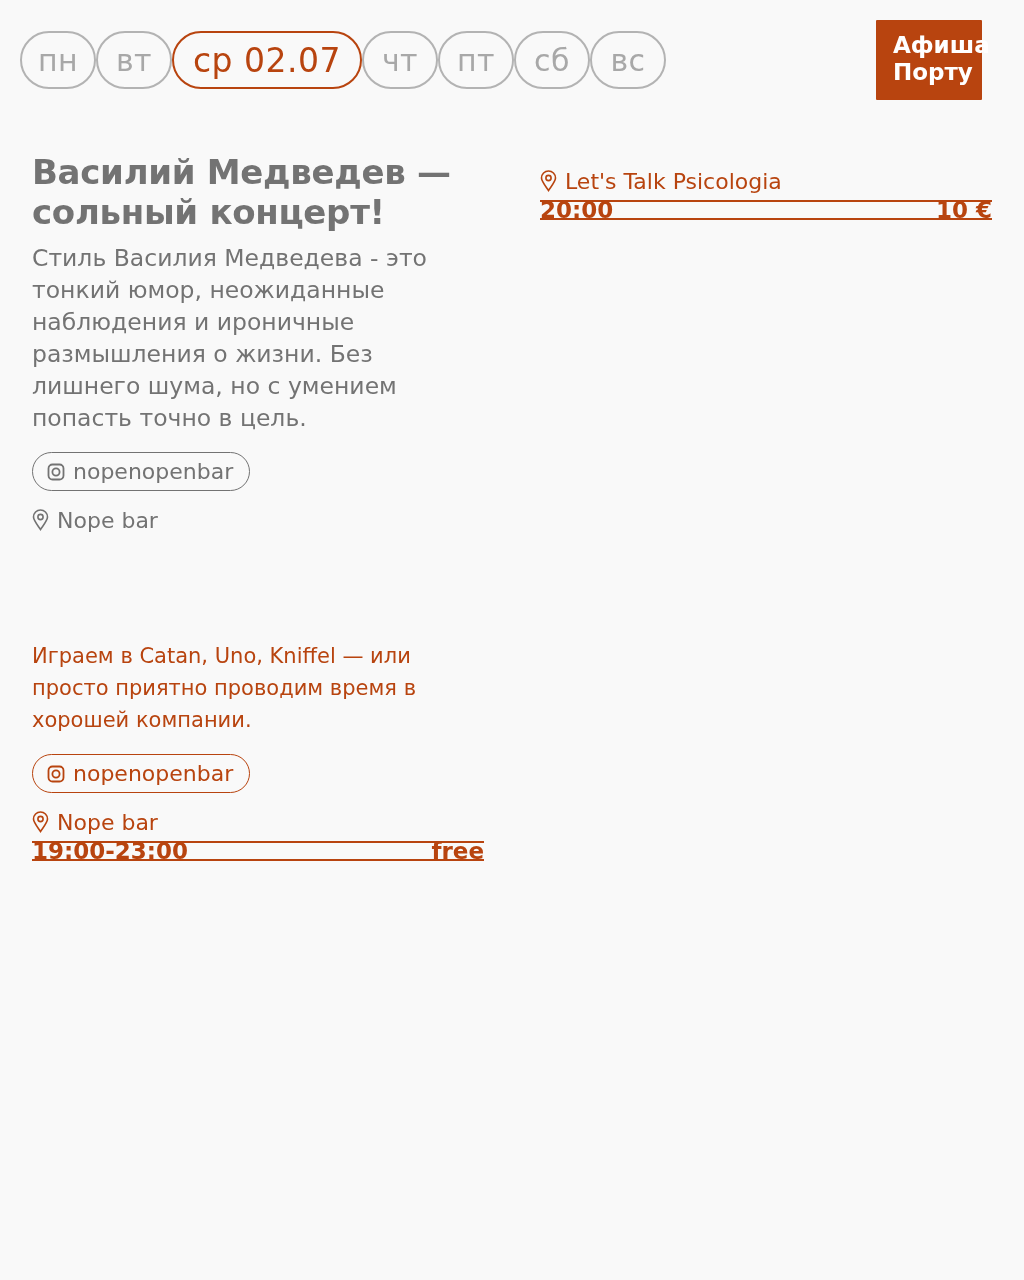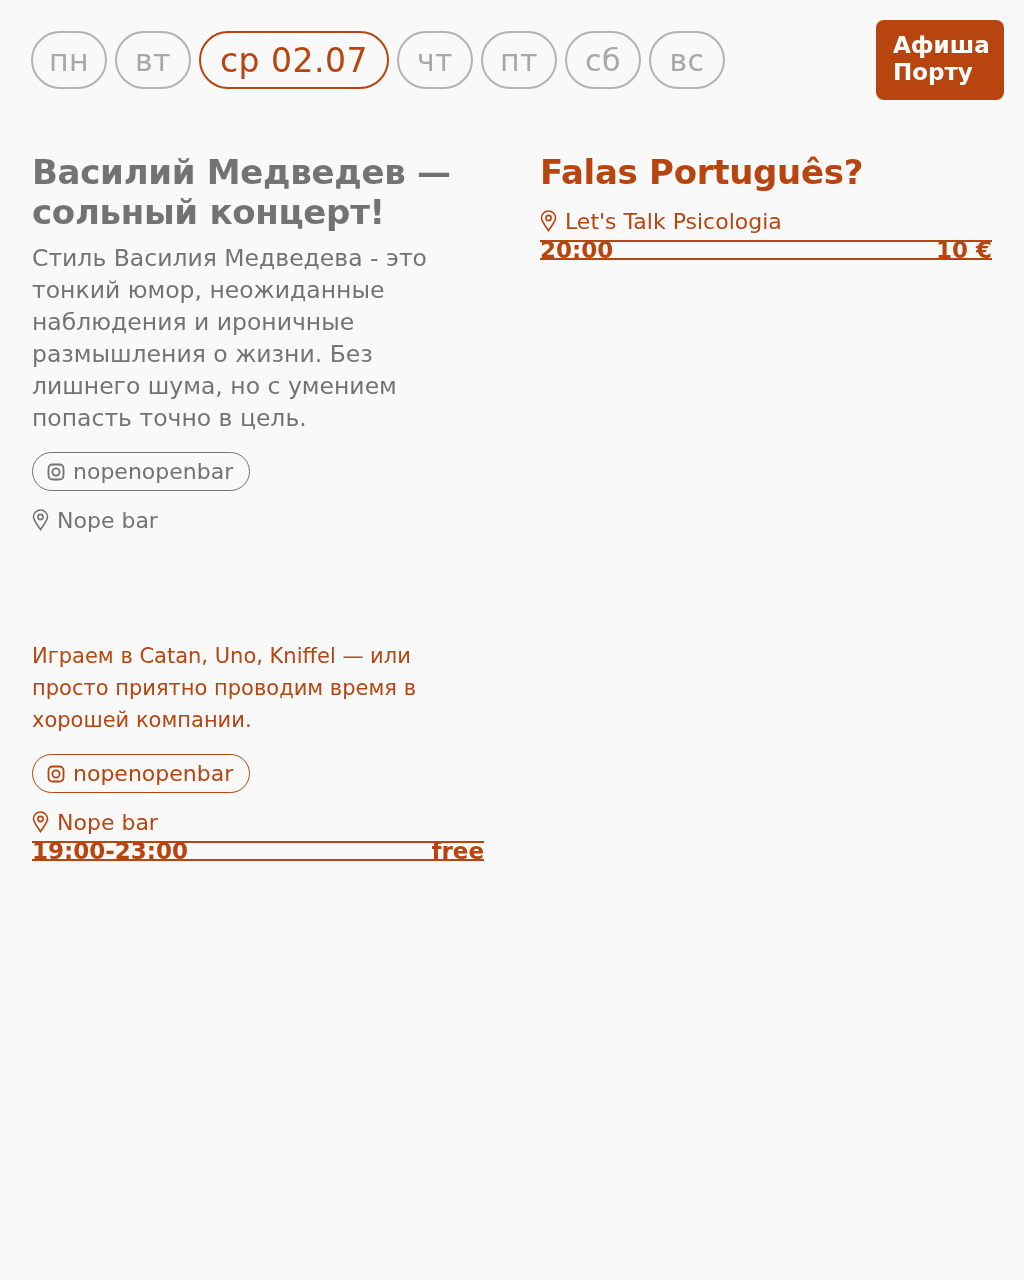--- a/index.html
+++ b/index.html
@@ -1,26 +1,26 @@
 <!DOCTYPE html>
 <html><head>
 <meta charset="utf-8">
 <style>
   * { box-sizing: border-box; margin: 0; padding: 0; }
   html, body { width: 1024px; height: 1280px; background: #f9f9f9; overflow: hidden; }
   body { font-family: "DejaVu Sans", sans-serif; position: relative; color: #111; }
 
-  .daybar { position: absolute; top: 31px; left: 31px; display: flex; gap: 8px; }
+  .daybar { position: absolute; top: 31px; left: 20px; display: flex; }
   .day { height: 58px; border: 2.5px solid #b3b3b3; border-radius: 29px; color: #a8a8a8;
          font-size: 30px; display: flex; align-items: center; justify-content: center;
          padding: 0 15px; min-width: 76px; letter-spacing: 0.5px; }
   .day.active { border-color: #b8440f; color: #b8440f; padding: 12px 17px; min-width: 190px; font-size: 33px; }
 
-  .logo { position: absolute; top: 20px; left: 876px; width: 128px; height: 80px;
-          background: #b8440f; border-radius: 8px; color: #fff; font-weight: bold;
+  .logo { position: absolute; top: 20px; left: 876px; width: 106px; height: 80px;
+          background: #b8440f; border-radius: 1px; color: #fff; font-weight: bold;
           font-size: 23px; line-height: 27px; padding: 12px 0 0 17px; }
   .logo span { display: block; }
 
   .event { position: absolute; width: 452px; }
   .event .title { font-weight: bold; font-size: 34px; line-height: 40px; letter-spacing: -0.3px; }
   .event .desc { font-size: 24px; line-height: 32px; margin-top: 10px; }
   .event .tag { display: inline-flex; align-items: center; height: 39px; border: 1.5px solid currentColor;
           border-radius: 20px; padding: 0 16px 0 14px; font-size: 22px; margin-top: 18px; }
   .event .tag svg { margin-right: 8px; }
   .event .place { display: flex; align-items: center; font-size: 22px; margin-top: 14px; height: 30px; }
@@ -64,21 +64,20 @@
   <div class="place">
     <svg width="17" height="22" viewBox="0 0 17 22">
         <path d="M8.5 20.5 C 4 14, 1.5 11, 1.5 8 A 7 7 0 0 1 15.5 8 C 15.5 11, 13 14, 8.5 20.5 Z" fill="none" stroke="currentColor" stroke-width="1.6"></path>
         <circle cx="8.5" cy="8" r="2.6" fill="none" stroke="currentColor" stroke-width="1.6"></circle>
       </svg>
     <span>Nope bar</span>
   </div>
 </article>
 
 <article class="event rust" style="left:540px; top:152px;">
-  <h2 class="title">Falas Português?</h2>
   <div class="place">
     <svg width="17" height="22" viewBox="0 0 17 22">
         <path d="M8.5 20.5 C 4 14, 1.5 11, 1.5 8 A 7 7 0 0 1 15.5 8 C 15.5 11, 13 14, 8.5 20.5 Z" fill="none" stroke="currentColor" stroke-width="1.6"></path>
         <circle cx="8.5" cy="8" r="2.6" fill="none" stroke="currentColor" stroke-width="1.6"></circle>
       </svg>
     <span>Let's Talk Psicologia</span>
   </div>
   <div class="bar">
     <span>20:00</span>
     <span>10 €</span>

